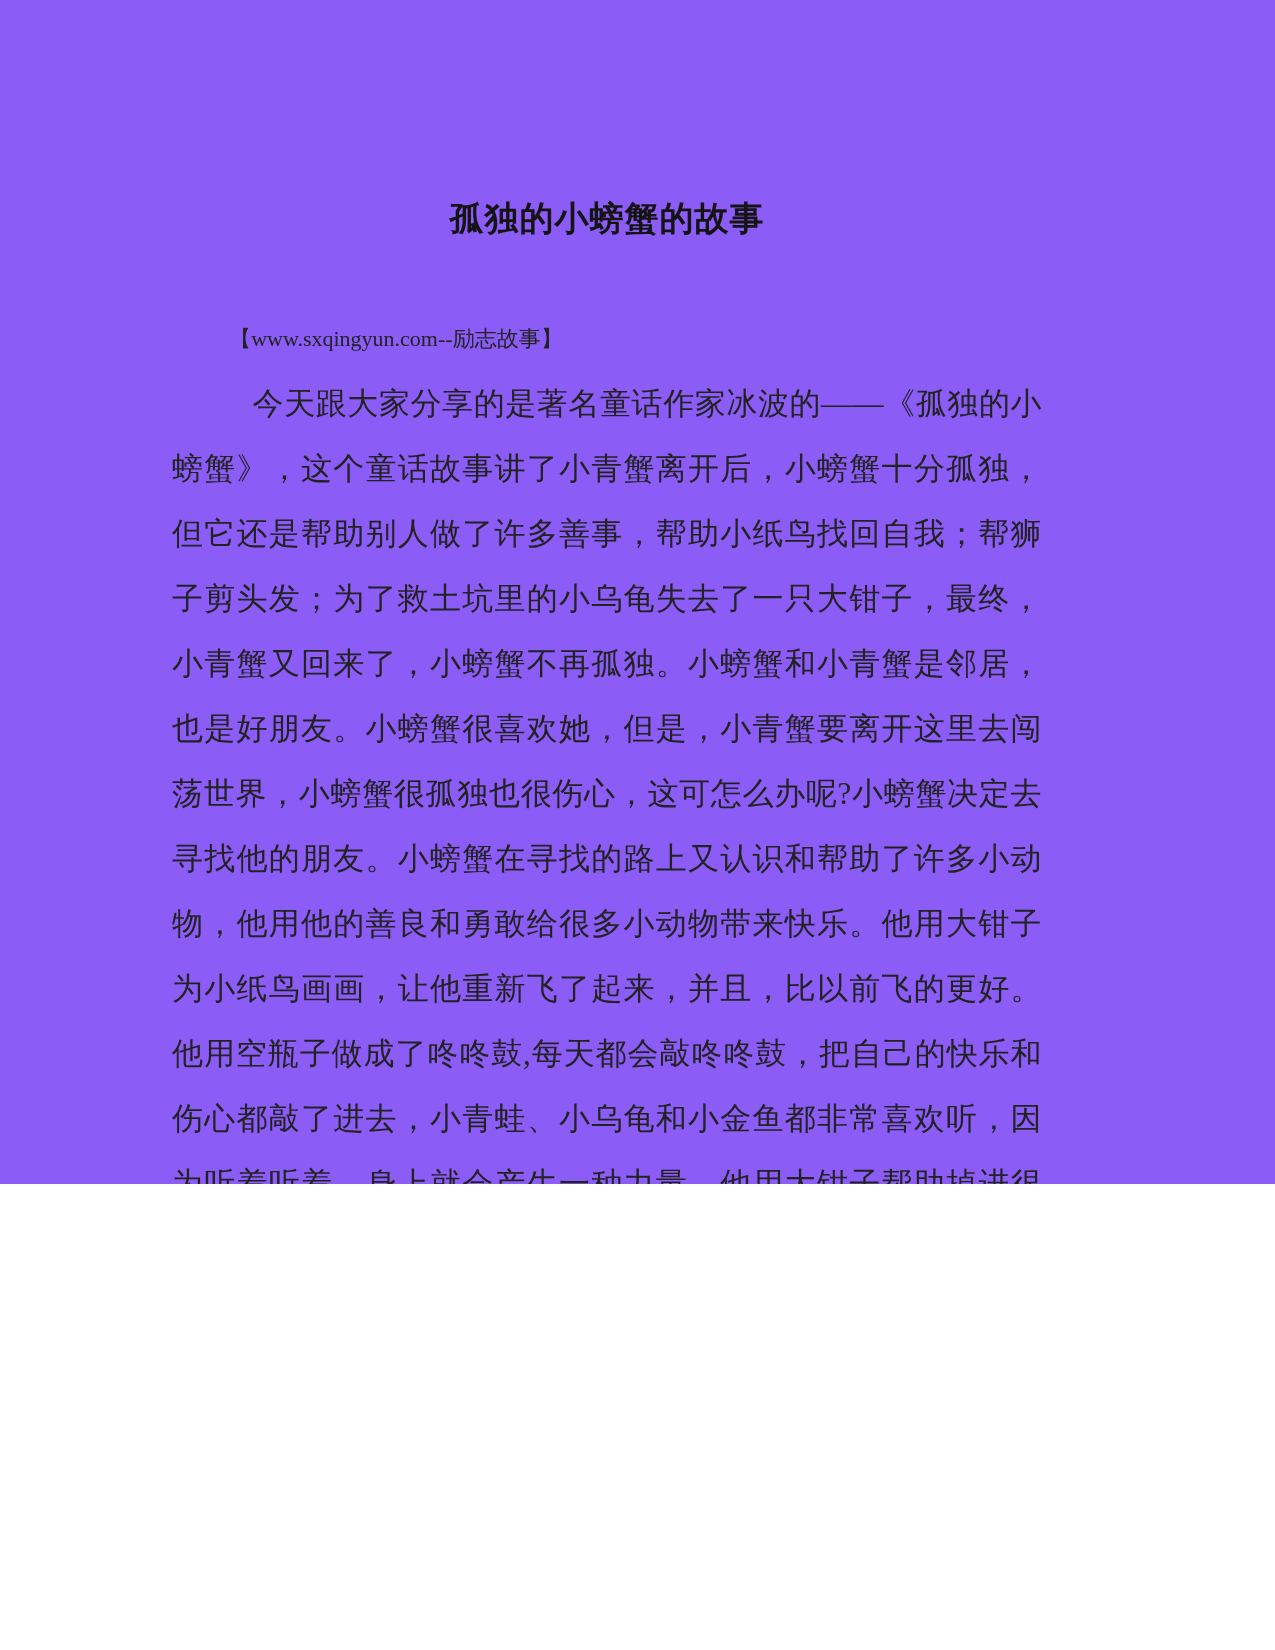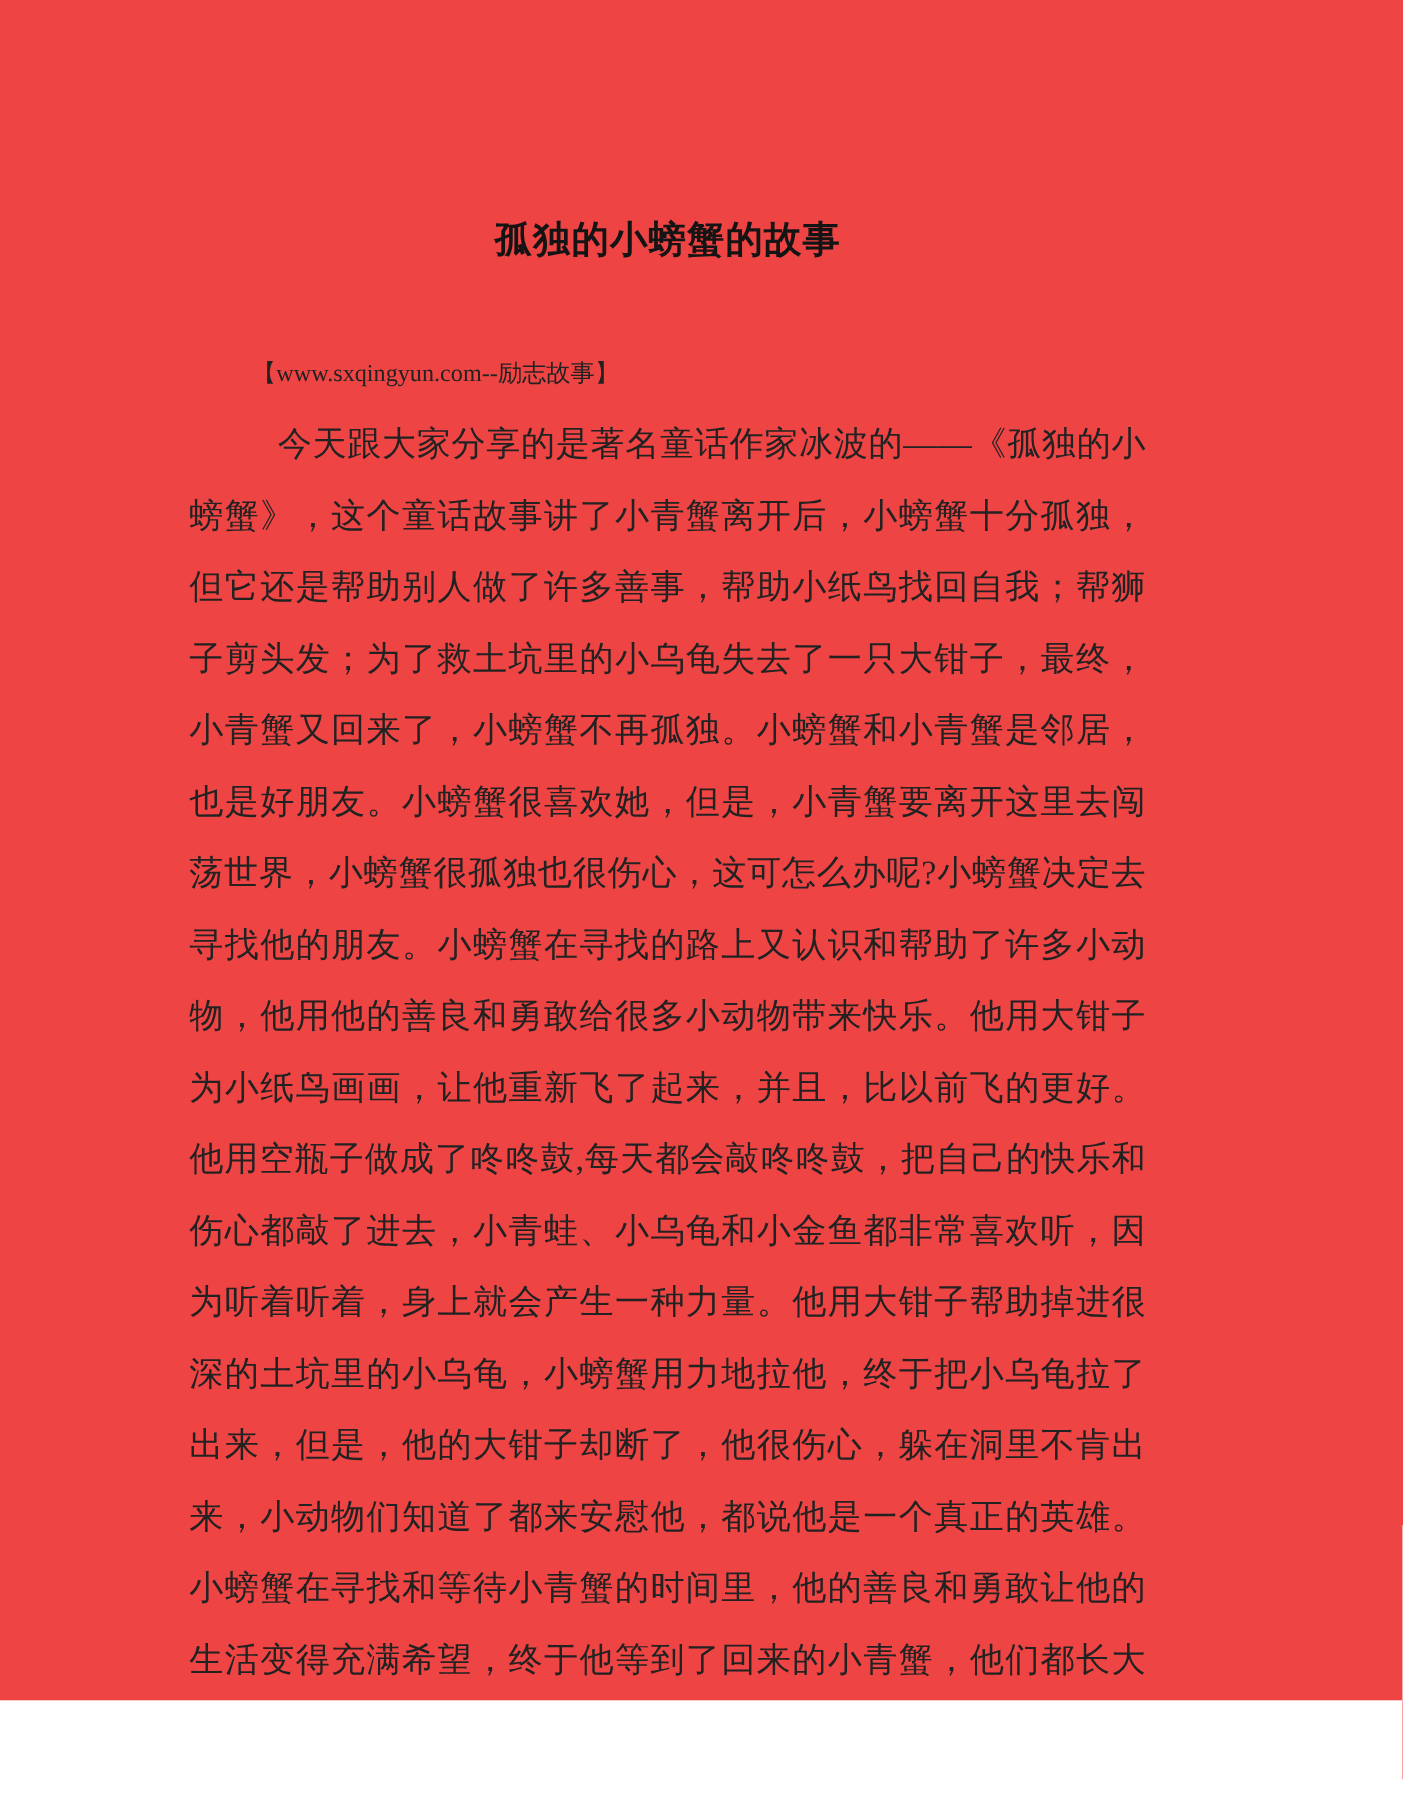--- a/index.html
+++ b/index.html
@@ -3,23 +3,23 @@
 <meta charset="utf-8">
 <style>
   html, body {
     margin: 0;
     padding: 0;
     background: #ffffff;
   }
   .page {
     position: relative;
     width: 1275px;
-    height: 1546px;
+    height: 1184px;
     margin: 0 auto;
-    background: #ef4444;
+    background: #8b5cf6;
     overflow: hidden;
     box-sizing: border-box;
     padding: 196px 233px 0 172px; 
     color: #1c1c1c;
   }
   .doc-title {
     margin: 0 0 66px 0;
     font-family: "Liberation Sans", "DejaVu Sans", sans-serif;
     font-weight: bold;
     font-size: 34px;

